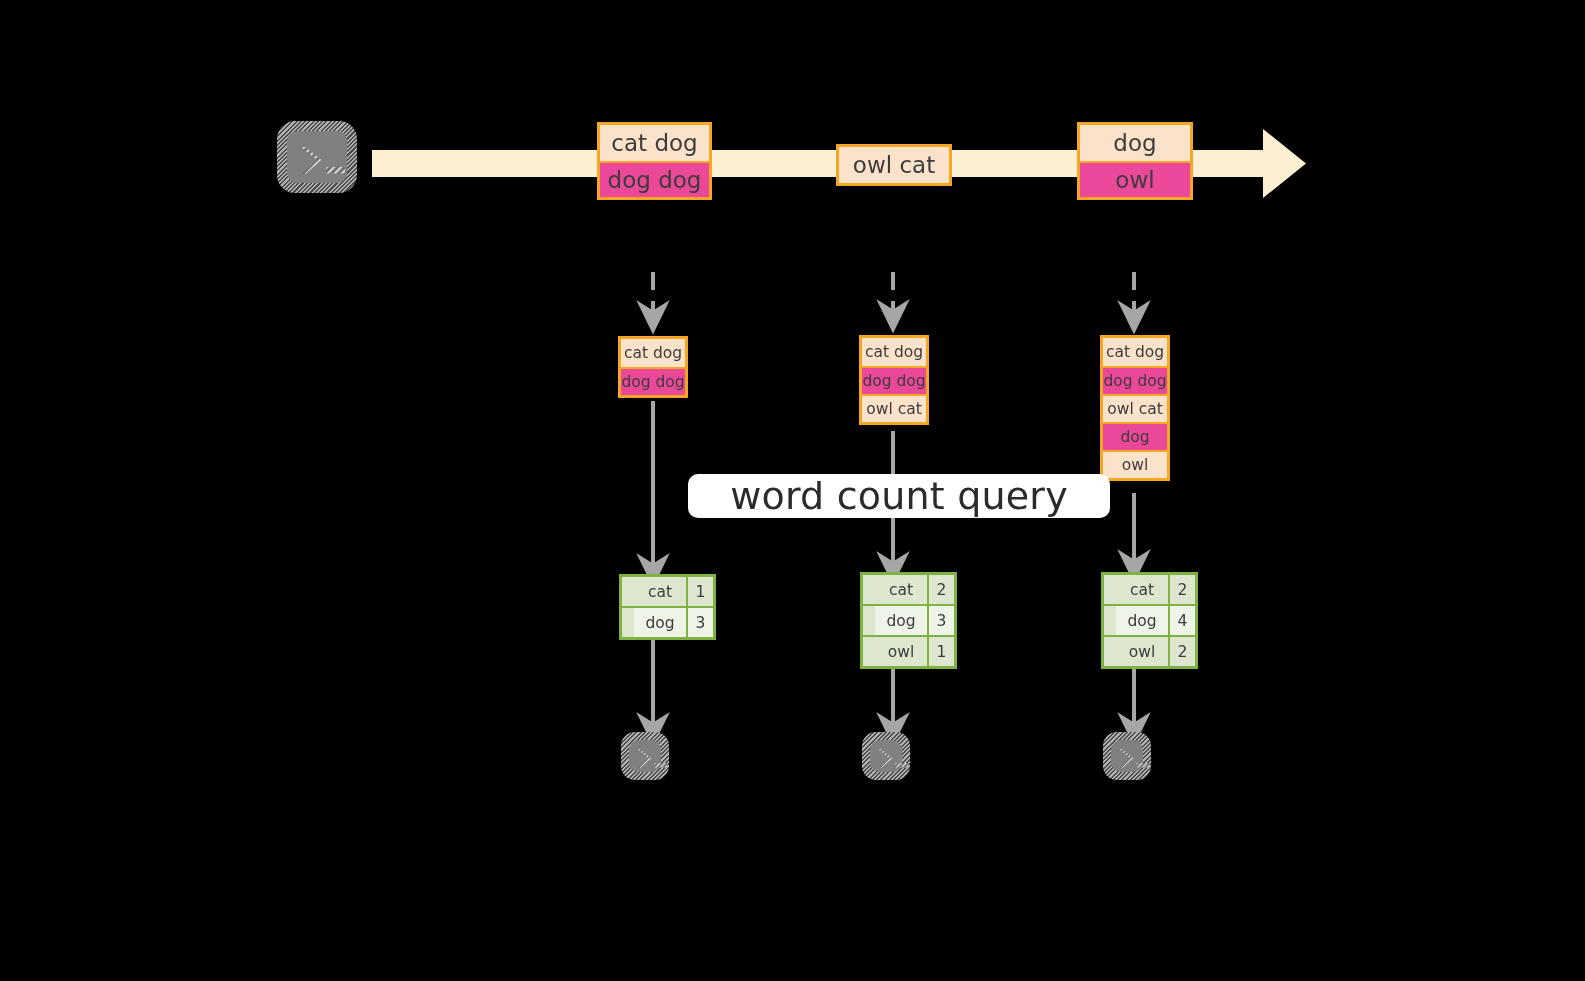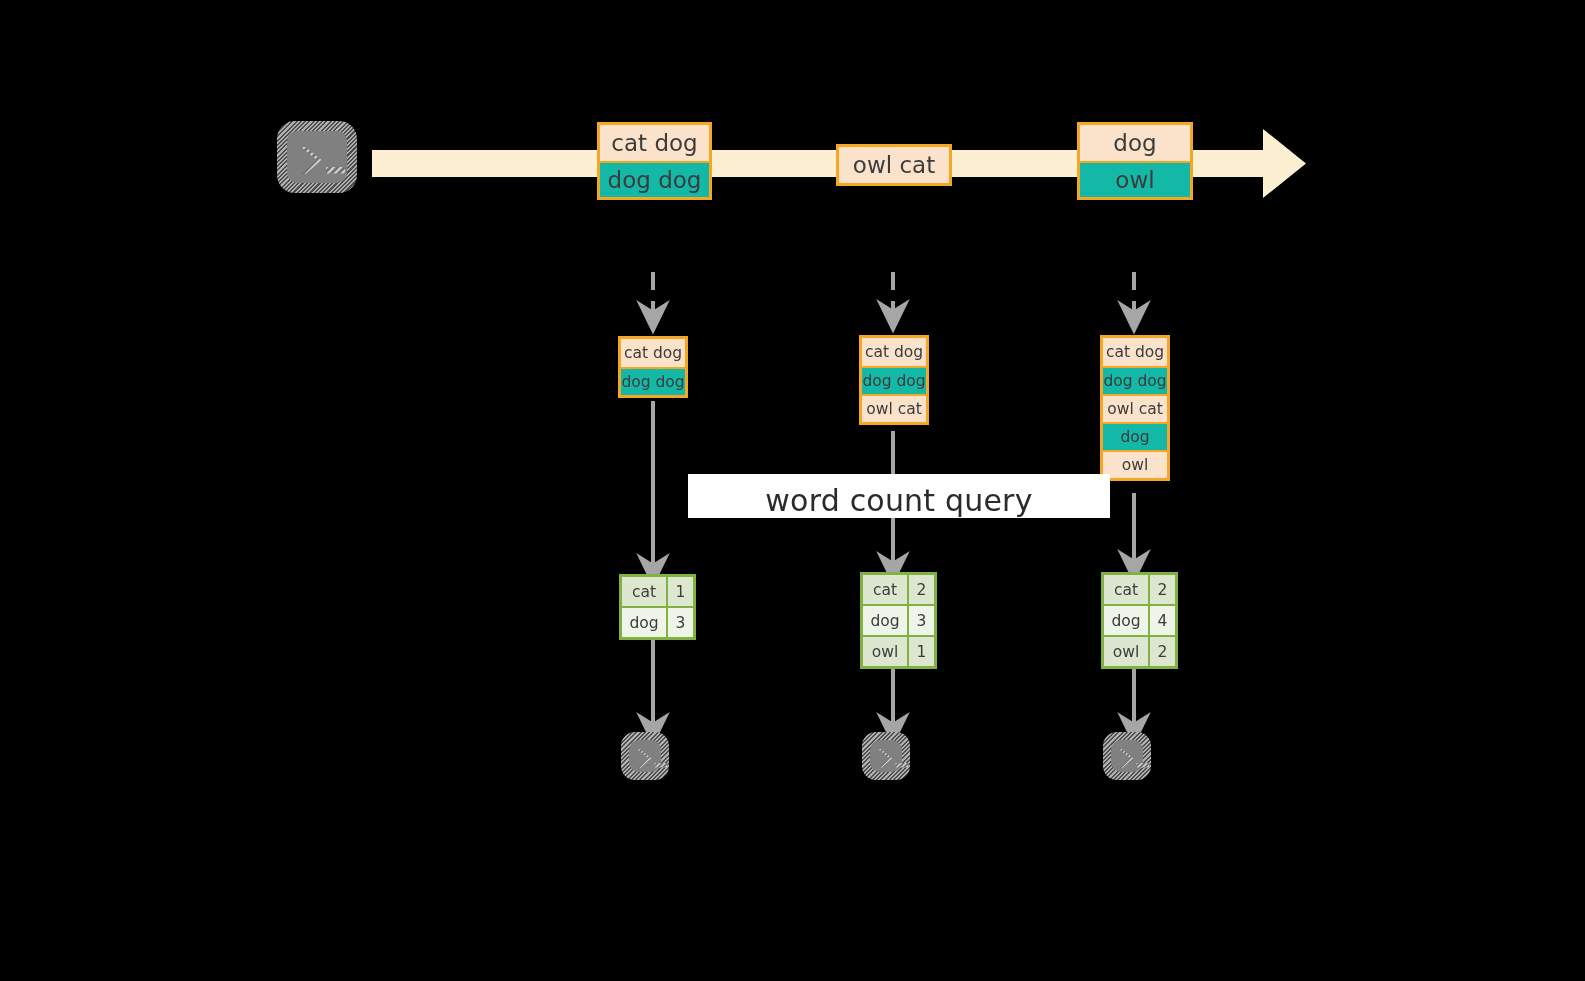--- a/index.html
+++ b/index.html
@@ -85,21 +85,21 @@
     z-index: 5;
   }
   .obox .row {
     box-sizing: border-box;
     display: flex;
     align-items: center;
     justify-content: center;
     color: #3c3c3c;
     white-space: nowrap;
   }
-  .obox .row.alt { background: #14b8a6; }
+  .obox .row.alt { background: #ec4899; }
   .obox .row.base { background: #FBE2CA; }
   .obox .row + .row { border-top: 2px solid #F5A623; }
 
   
   .obox-lg { border-width: 3px; }
   .obox-lg .row {
     height: 36px;
     font-size: 23px;
     padding: 0 14px;
   }
@@ -129,35 +129,36 @@
   .gbox .gcell {
     box-sizing: border-box;
     display: flex;
     align-items: center;
     justify-content: center;
     font-size: 15.5px;
     color: #3c3c3c;
     background: #DDE7D0;
   }
   .gbox .grow.alt .gcell { background: #EFF4E9; }
-  .gbox .gcell.word { width: 44px; }
+  .gbox .gcell.word { width: 52px; margin-left: 12px; }
   .gbox .gcell.count { width: 27px; border-left: 2px solid #7FB241; }
 
   
   .query-label {
     position: absolute;
     box-sizing: border-box;
     background: #FFFFFF;
     display: flex;
-    align-items: flex-end;
+    align-items: center;
     justify-content: center;
     color: #2b2b2b;
     z-index: 8;
-    font-size: 30px;
+    font-size: 38px;
     letter-spacing: 0.2px;
+    border-radius: 10px;
   }
 </style>
 </head>
 <body>
 
 <div id="stage">
 
   <svg class="layer-svg" viewBox="0 0 1585 981" width="1585" height="981" aria-hidden="true">
     <defs>
       <marker id="gray-head" markerWidth="10" markerHeight="10" refX="4.6" refY="5" orient="auto" markerUnits="strokeWidth">

